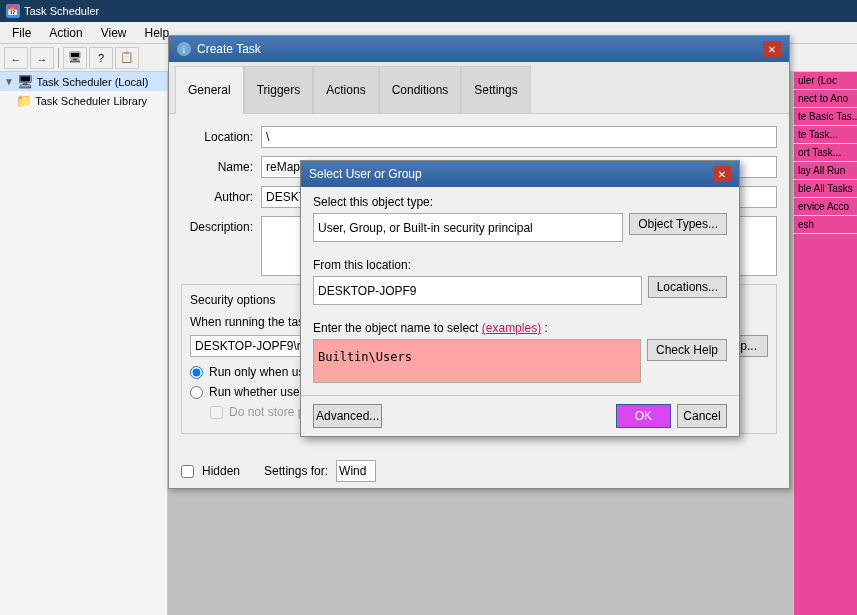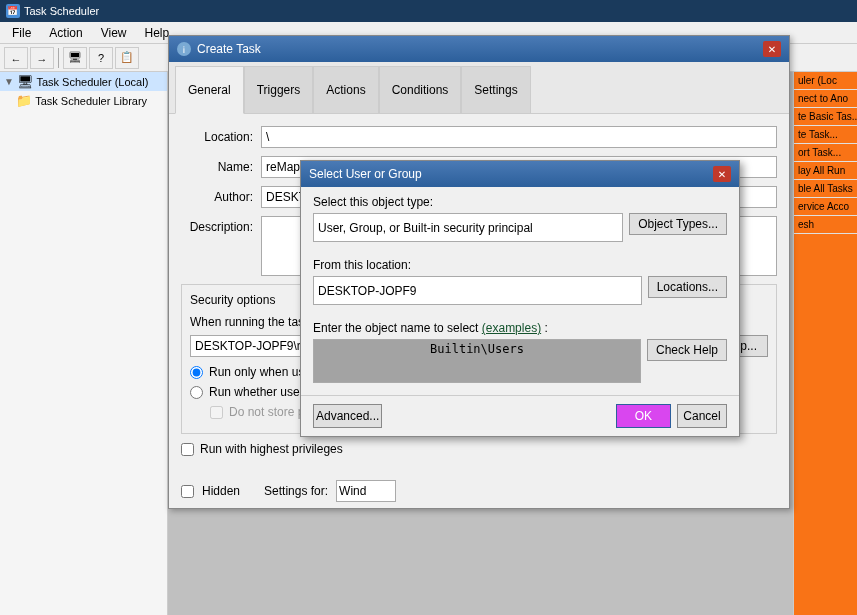--- a/index.html
+++ b/index.html
@@ -100,21 +100,21 @@
     .sidebar-icon { font-size: 13px; }
     .sidebar-tree-expander { font-size: 10px; color: #666; }
 
     
     .right-panel {
       position: absolute;
       right: 0;
       top: 72px;
       width: 64px;
       bottom: 0;
-      background: #f97316;
+      background: #ec4899;
       border-left: 1px solid #ccc;
       overflow: hidden;
       font-size: 10px;
     }
     .right-panel-item {
       padding: 3px 4px;
       border-bottom: 1px solid #e0e0e0;
       cursor: pointer;
       white-space: nowrap;
       overflow: hidden;
@@ -344,25 +344,24 @@
       cursor: pointer;
       font-size: 12px;
       white-space: nowrap;
       height: 22px;
     }
 
     .su-object-input {
       width: 100%;
       height: 44px;
       border: 1px solid #aaa;
-      padding: 2px 4px;
-      font-size: 12px;
-      background: #a3a3a3;
+      padding: 10px 4px;
+      font-size: 12px;
+      background: #fca5a5;
       resize: none;
-      text-align: center;
     }
 
     .su-bottom {
       display: flex;
       justify-content: space-between;
       align-items: center;
       padding: 8px 12px;
       border-top: 1px solid #ccc;
       margin-top: 4px;
     }
@@ -380,21 +379,21 @@
     .btn-blue {
       background: #d946ef;
       color: white;
       padding: 4px 18px;
       border: 1px solid #2c5f9b;
       cursor: pointer;
       font-size: 12px;
     }
 
     .link-text {
-      color: #14532d;
+      color: #be185d;
       text-decoration: underline;
       cursor: pointer;
     }
   </style>
 </head>
 <body>
 
 <div class="app-titlebar">
   <span class="app-titlebar-icon">📅</span>
   <span>Task Scheduler</span>
@@ -503,31 +502,27 @@
         <div class="radio-row">
           <input type="radio" name="run-when" style="">
           <label>Run whether user is logged on or not</label>
         </div>
         <div class="checkbox-row indent">
           <input type="checkbox" disabled="" style="">
           <label class="disabled-text">Do not store password.  The task</label>
         </div>
       </div>
 
-      <div class="checkbox-row">
-        <input type="checkbox" style="">
-        <label>Run with highest privileges</label>
-      </div>
     </div>
 
     <div class="dialog-bottom">
       <input type="checkbox" style="">
       <span>Hidden</span>
       <span style="margin-left:16px;">Settings for:</span>
-      <input class="configure-select" type="text" style="width: 60px;" value="Wind">
+      <input class="configure-select" type="text" style="width: 40px;" value="Wind">
     </div>
   </div>
 
   <div class="dialog-select-user">
 
     <div class="dialog-titlebar">
       <div class="dialog-titlebar-left">
         <span>Select User or Group</span>
       </div>
       <button class="dialog-close-btn">✕</button>

